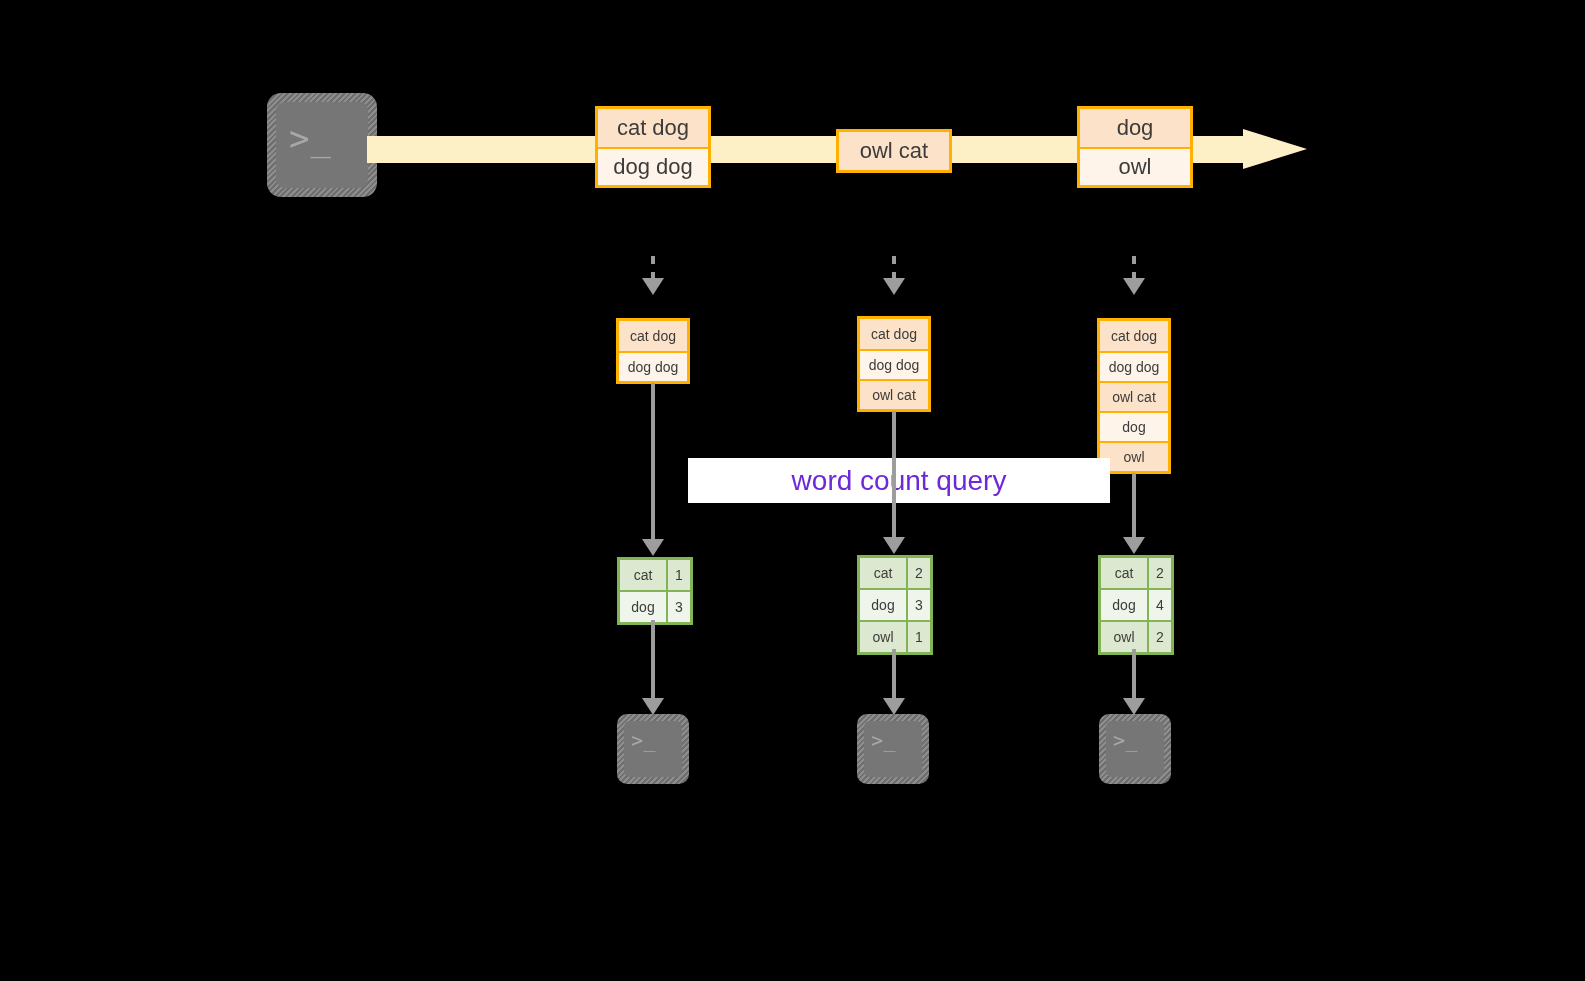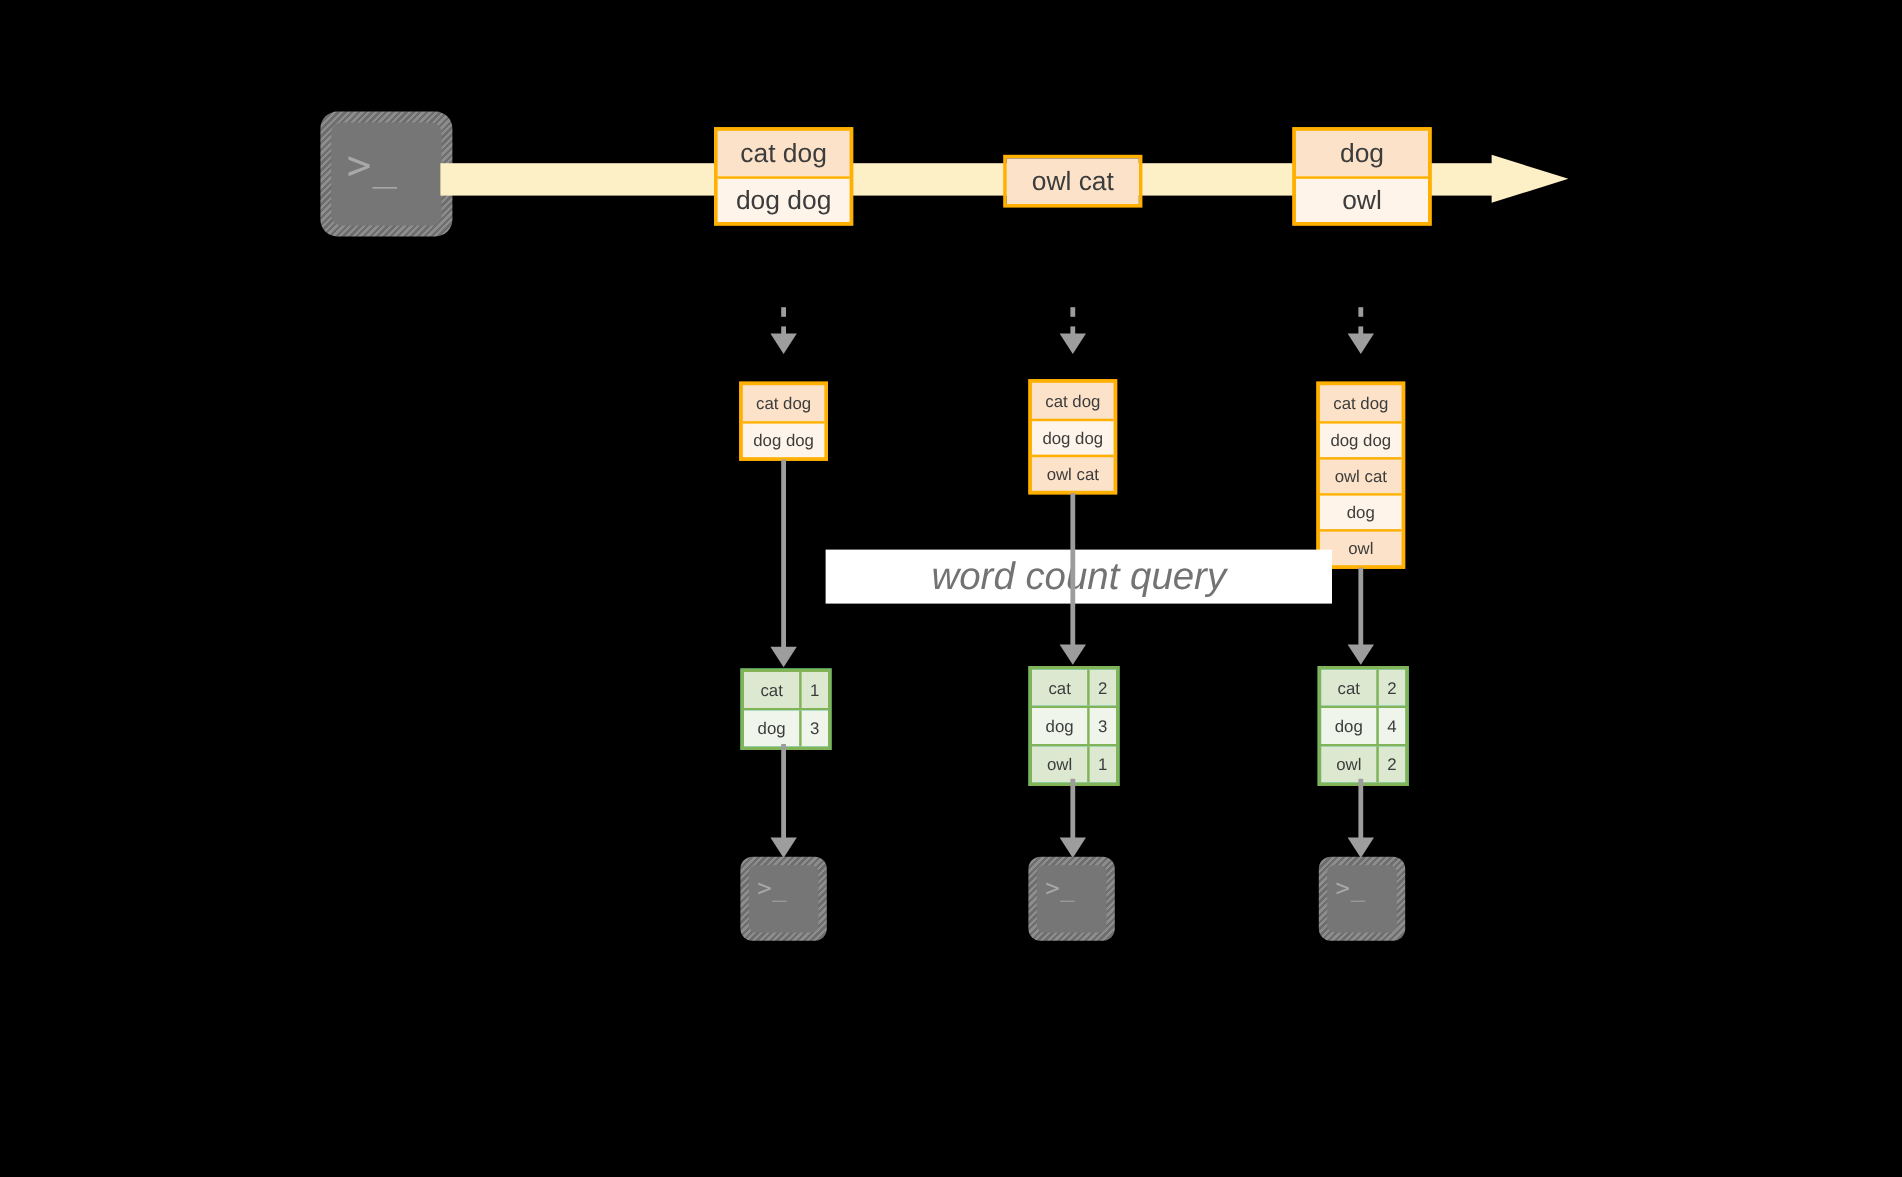--- a/index.html
+++ b/index.html
@@ -165,21 +165,21 @@
   #out-3 .seg{top:0;height:51px;}
   #out-3 .ahead{top:49px;}
 
   
   #query-band{
     position:absolute;left:688px;top:458px;width:422px;height:45px;
     background:#FFFFFF;
     display:flex;align-items:center;justify-content:center;
   }
   #query-band .label{
-    font-size:32px;color:#737373;white-space:nowrap;font-style:italic;
+    font-size:28px;color:#6d28d9;white-space:nowrap;
   }
 </style>
 </head>
 <body>
 
 <div class="stage">
 
   <div class="term" id="term-source">
     <div class="inner"></div>
     <div class="glyph">&gt;_</div>

